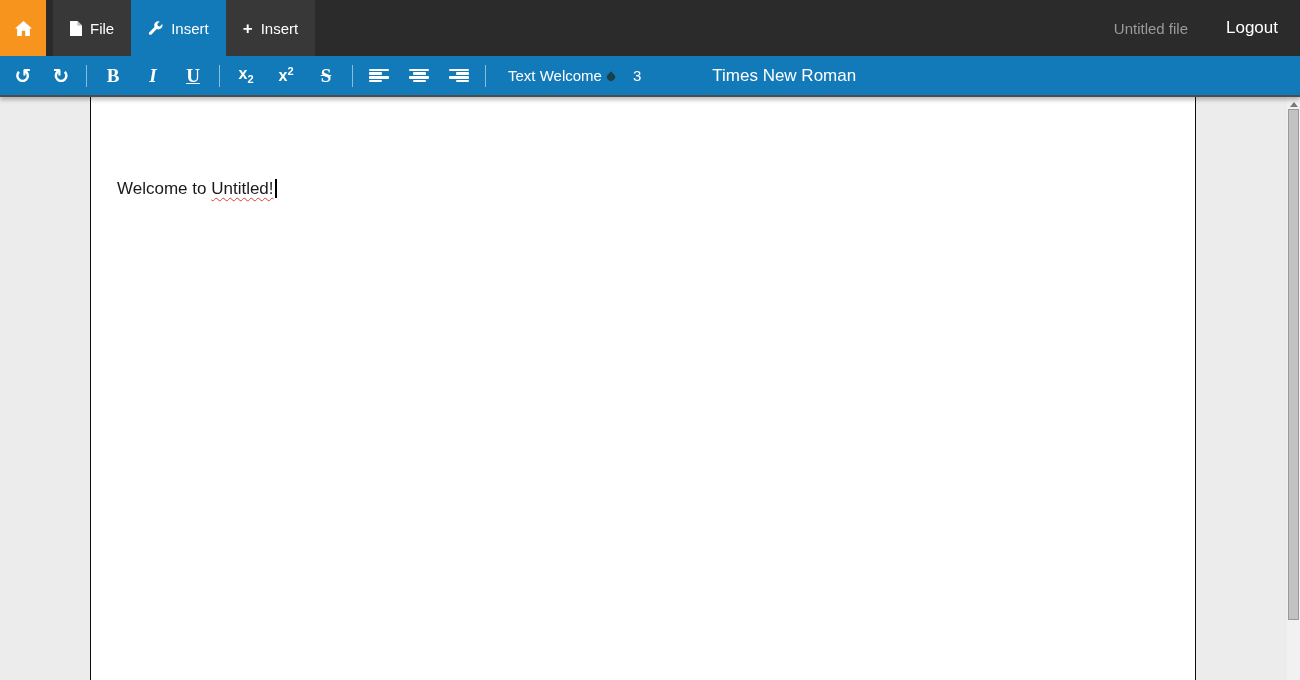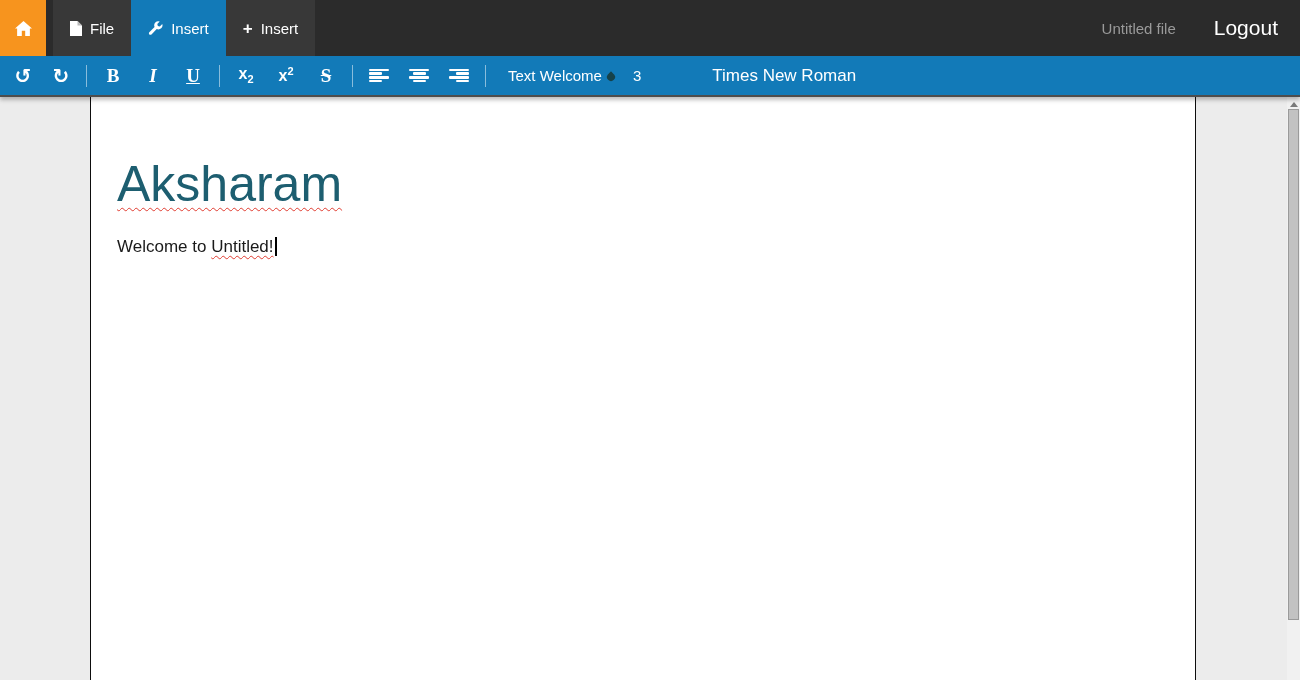--- a/index.html
+++ b/index.html
@@ -10,21 +10,21 @@
   .topbar { height:56px; background:var(--topbar_bg,#2b2b2b); display:flex; align-items:stretch; position:relative; z-index:3; }
   .home-btn { width:46px; display:flex; align-items:center; justify-content:center; background:var(--accent_orange,#f7941e); cursor:pointer; }
   .tab { display:flex; align-items:center; gap:8px; padding:0 17px; color:#fff; font-size:15px; cursor:pointer; }
   .tab-file { margin-left:7px; background:var(--tab_bg,#383838); }
   .tab-insert { background:var(--tab_bg,#383838); }
   .tab-active { background:var(--accent_blue,#127ab8); }
   .tab .glyph { display:flex; align-items:center; }
   .plus-glyph { font-size:17px; font-weight:bold; line-height:1; }
   .topbar-right { margin-left:auto; display:flex; align-items:center; padding-right:22px; gap:38px; }
   .file-name { color:#9a9a9a; font-size:15px;margin-left:6px; }
-  .logout { color:#ffffff; font-size:21px; cursor:pointer; }
+  .logout { color:#ffffff; font-size:17px; cursor:pointer; }
 
   
   .toolbar { height:41px; background:var(--accent_blue,#127ab8); border-bottom:2px solid #4d4d4d;
              box-shadow:0 3px 4px rgba(0,0,0,0.25); display:flex; align-items:center;
              color:#fff; padding-left:4px; position:relative; z-index:2; }
   .tbtn { width:38px; text-align:center; cursor:pointer; font-size:17px; line-height:1;
           display:flex; align-items:center; justify-content:center; height:100%; }
   .tbtn-wide { width:40px; }
   .glyph-undo, .glyph-redo { font-family:"DejaVu Sans", sans-serif; font-weight:bold; font-size:20px; }
   .glyph-serif { font-family:"Liberation Serif", serif; font-weight:bold; font-size:19px; }
@@ -159,21 +159,20 @@
   <span class="text-colour">
     <span>Text Welcome</span>
     <span class="droplet"></span>
   </span>
   <span class="font-size-val">3</span>
   <span class="font-family-val">Times New Roman</span>
 </div>
 
 <div class="content">
   <div class="page">
-    <div class="doc-heading">Aksharam</div>
     <div class="doc-line">
       <span>Welcome to </span><span class="misspell">Untitled!</span><span class="caret"></span>
     </div>
   </div>
 
   <div class="scrollbar">
     <div class="sb-arrow sb-up">
         <span class="tri-up"></span>
       </div>
     <div class="sb-thumb"></div>

